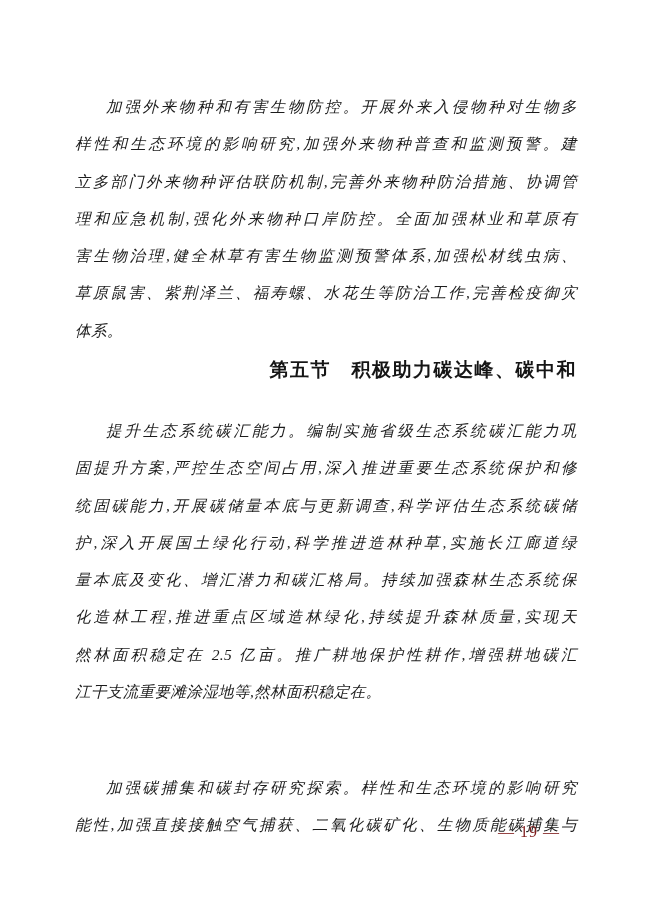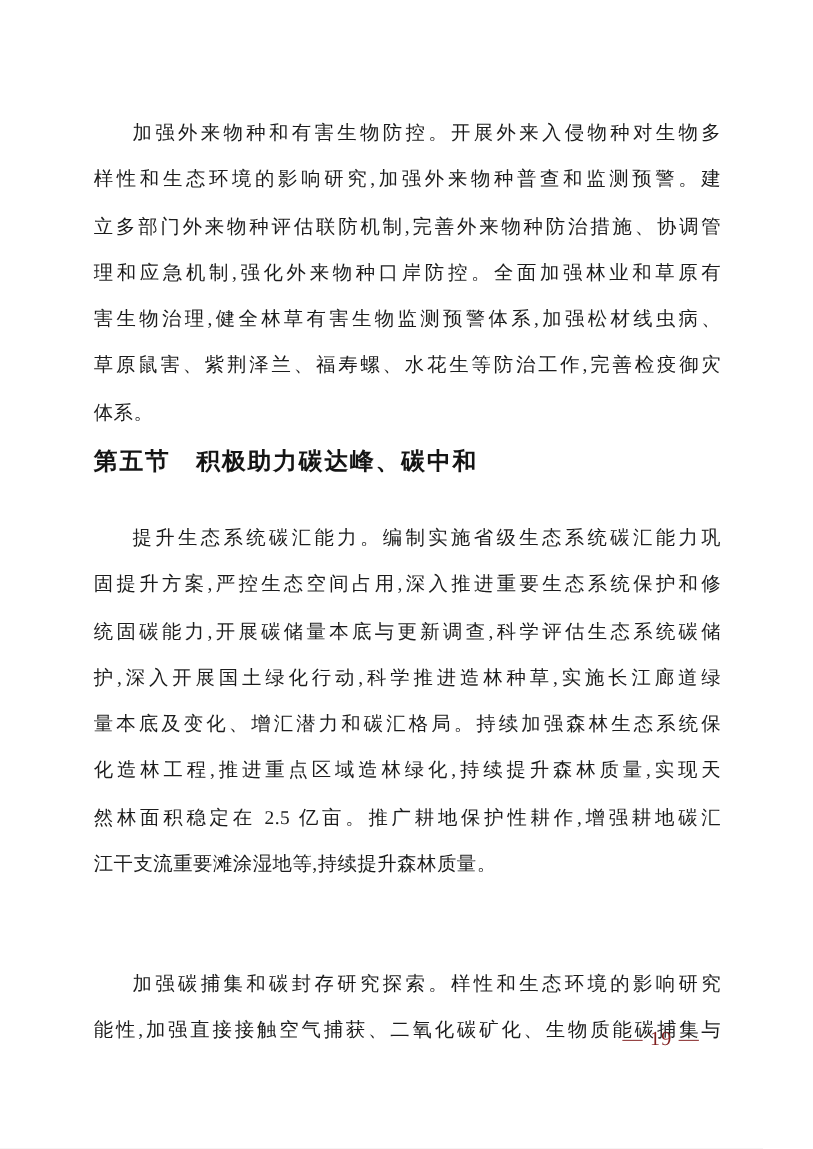--- a/index.html
+++ b/index.html
@@ -17,30 +17,31 @@
     position: absolute;
     left: 75px;
     width: 502px;
     font-size: 15.5px;
     line-height: 37.3px;
     letter-spacing: 0.4px;
   }
   .para .line {
     text-align: justify;
     text-align-last: justify;
+    font-style: italic;
   }
   .para .line.indent { text-indent: 2em; }
   .para .line.short { text-align-last: left; }
   .section-heading {
     position: absolute;
     left: 75px;
     width: 502px;
     top: 351px;
     line-height: 38px;
-    text-align: left;
+    text-align: right;
     font-weight: bold;
     font-size: 19px;
     letter-spacing: 1.5px;
     color: #151515;
   }
   .footer {
     position: absolute;
     top: 822px;
     right: 90px;
     font-size: 16px;
@@ -70,21 +71,21 @@
   <div class="section-heading">第五节　积极助力碳达峰、碳中和</div>
 
   <div id="p2" class="para">
       <div class="line indent">提升生态系统碳汇能力。编制实施省级生态系统碳汇能力巩</div>
       <div class="line">固提升方案,严控生态空间占用,深入推进重要生态系统保护和修</div>
       <div class="line">统固碳能力,开展碳储量本底与更新调查,科学评估生态系统碳储</div>
       <div class="line">护,深入开展国土绿化行动,科学推进造林种草,实施长江廊道绿</div>
       <div class="line">量本底及变化、增汇潜力和碳汇格局。持续加强森林生态系统保</div>
       <div class="line">化造林工程,推进重点区域造林绿化,持续提升森林质量,实现天</div>
       <div class="line">然林面积稳定在 2.5 亿亩。推广耕地保护性耕作,增强耕地碳汇</div>
-      <div class="line short">江干支流重要滩涂湿地等,持续提升森林质量。</div>
+      <div class="line short">江干支流重要滩涂湿地等,然林面积稳定在。</div>
     </div>
 
   <div id="p3" class="para">
       <div class="line indent">加强碳捕集和碳封存研究探索。样性和生态环境的影响研究</div>
       <div class="line">能性,加强直接接触空气捕获、二氧化碳矿化、生物质能碳捕集与</div>
     </div>
 
   <div class="footer">— 19 —</div>
 
 </div>

